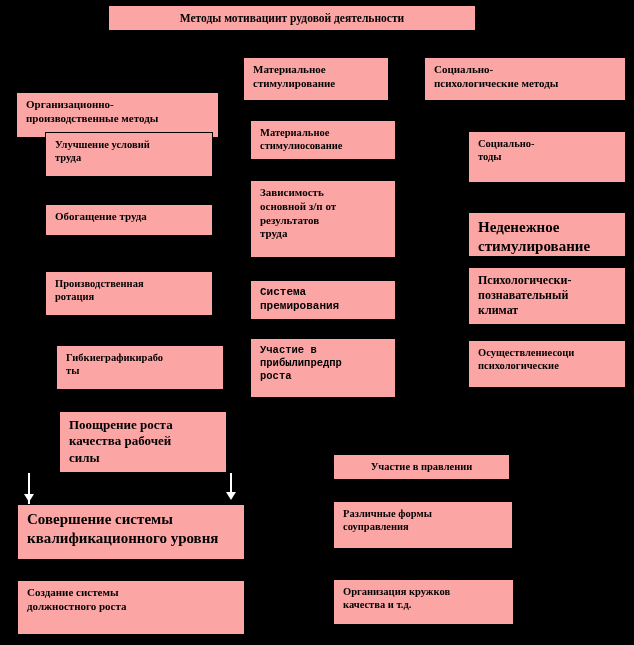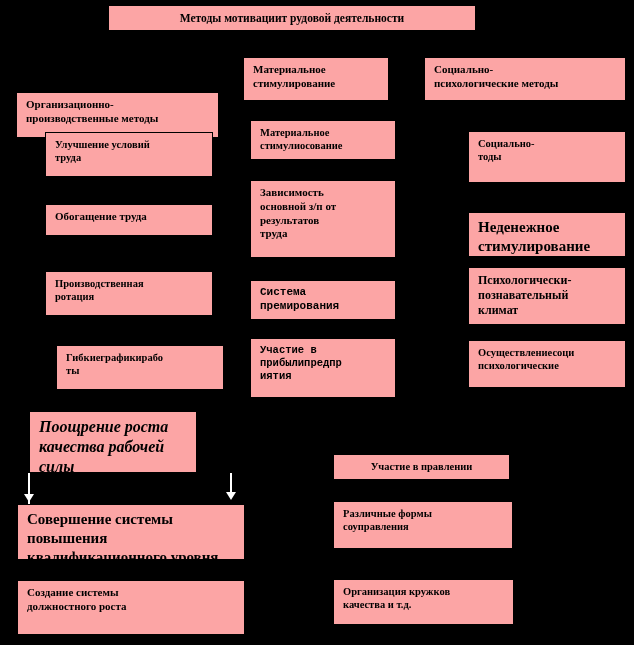--- a/index.html
+++ b/index.html
@@ -72,28 +72,27 @@
       <div>Обогащение труда</div>
     </div>
     <div class="node" style="left: 45px; top: 271px; width: 168px; height: 45px; font-size: 10.5px;">
       <div>Производственная</div>
       <div>ротация</div>
     </div>
     <div class="node" style="left: 56px; top: 345px; width: 168px; height: 45px; font-size: 10.5px;">
       <div>Гибкиеграфикирабо</div>
       <div>ты</div>
     </div>
-    <div class="node" style="left: 29px; top: 411px; width: 168px; height: 62px; font-size: 16px; font-style: italic;">
+    <div class="node" style="left: 59px; top: 411px; width: 168px; height: 62px; font-size: 13px;">
       <div>Поощрение роста</div>
       <div>качества рабочей</div>
       <div>силы</div>
     </div>
     <div class="node" style="left: 17px; top: 504px; width: 228px; height: 56px; font-size: 15px;">
       <div>Совершение системы</div>
-      <div>повышения</div>
       <div>квалификационного уровня</div>
     </div>
     <div class="node" style="left: 17px; top: 580px; width: 228px; height: 55px; font-size: 11px;">
       <div>Создание системы</div>
       <div>должностного роста</div>
     </div>
     <div class="node" style="left: 243px; top: 57px; width: 146px; height: 44px; font-size: 11px; padding-left: 9px;">
       <div>Материальное</div>
       <div>стимулирование</div>
     </div>
@@ -107,21 +106,21 @@
       <div>результатов</div>
       <div>труда</div>
     </div>
     <div class="node" style="left: 250px; top: 280px; width: 146px; height: 40px; font-size: 11px; font-family: Liberation Mono, monospace;">
       <div>Система</div>
       <div>премирования</div>
     </div>
     <div class="node" style="left: 250px; top: 338px; width: 146px; height: 60px; font-size: 10.5px; font-family: Liberation Mono, monospace;">
       <div>Участие в</div>
       <div>прибылипредпр</div>
-      <div>иятия</div>
+      <div>роста</div>
     </div>
     <div class="node" style="left: 424px; top: 57px; width: 202px; height: 44px; font-size: 11px; padding-left: 9px;">
       <div>Социально-</div>
       <div>психологические методы</div>
     </div>
     <div class="node" style="left: 468px; top: 131px; width: 158px; height: 52px; font-size: 10.5px;">
       <div>Социально-</div>
       <div>тоды</div>
     </div>
     <div class="node" style="left: 468px; top: 212px; width: 158px; height: 45px; font-size: 15px;">

